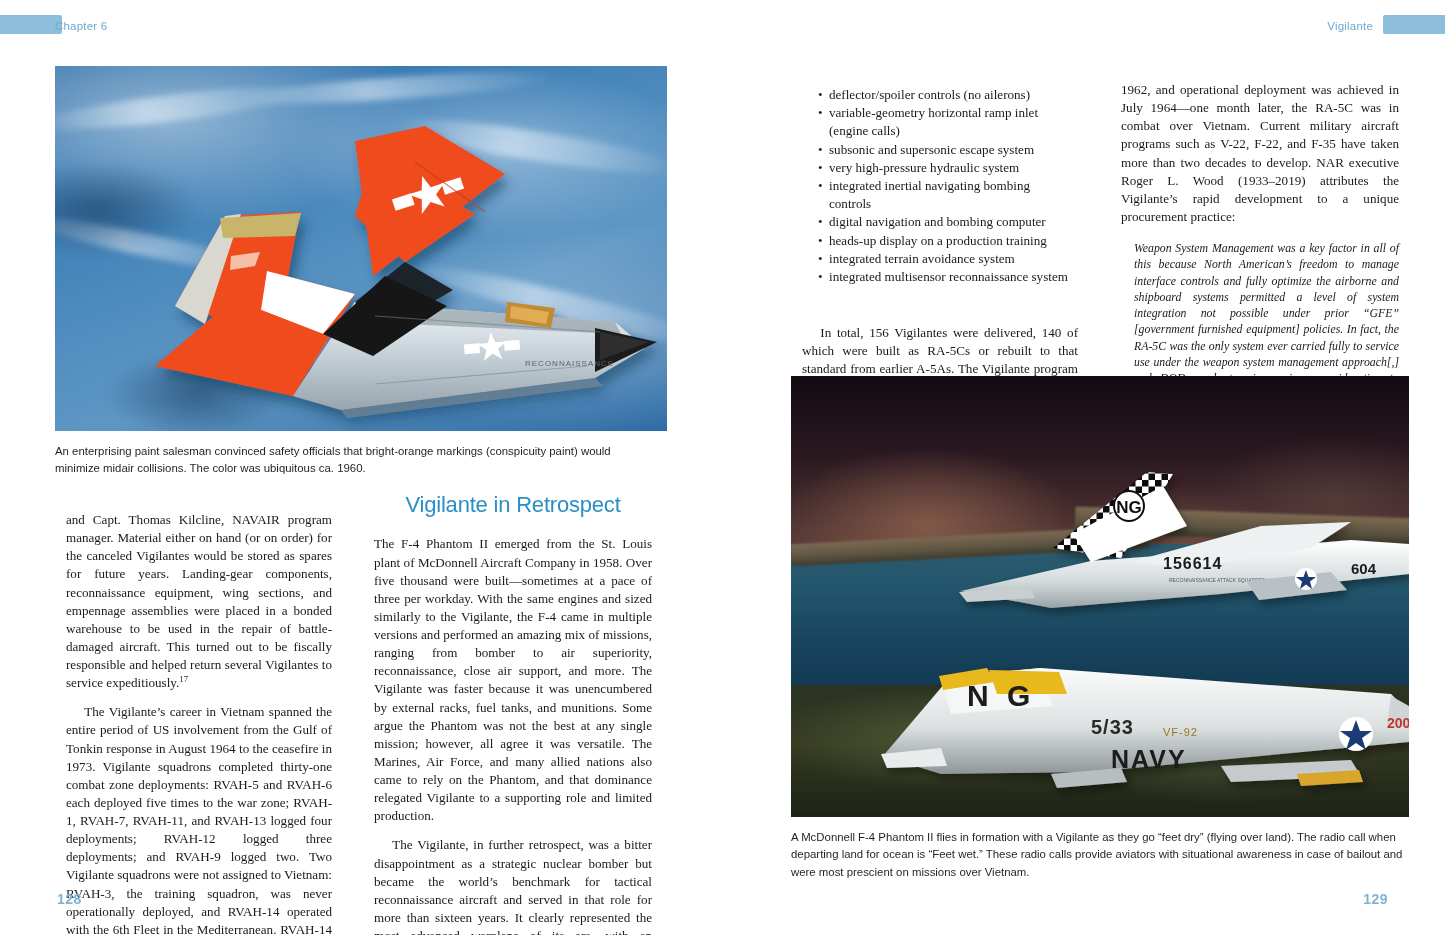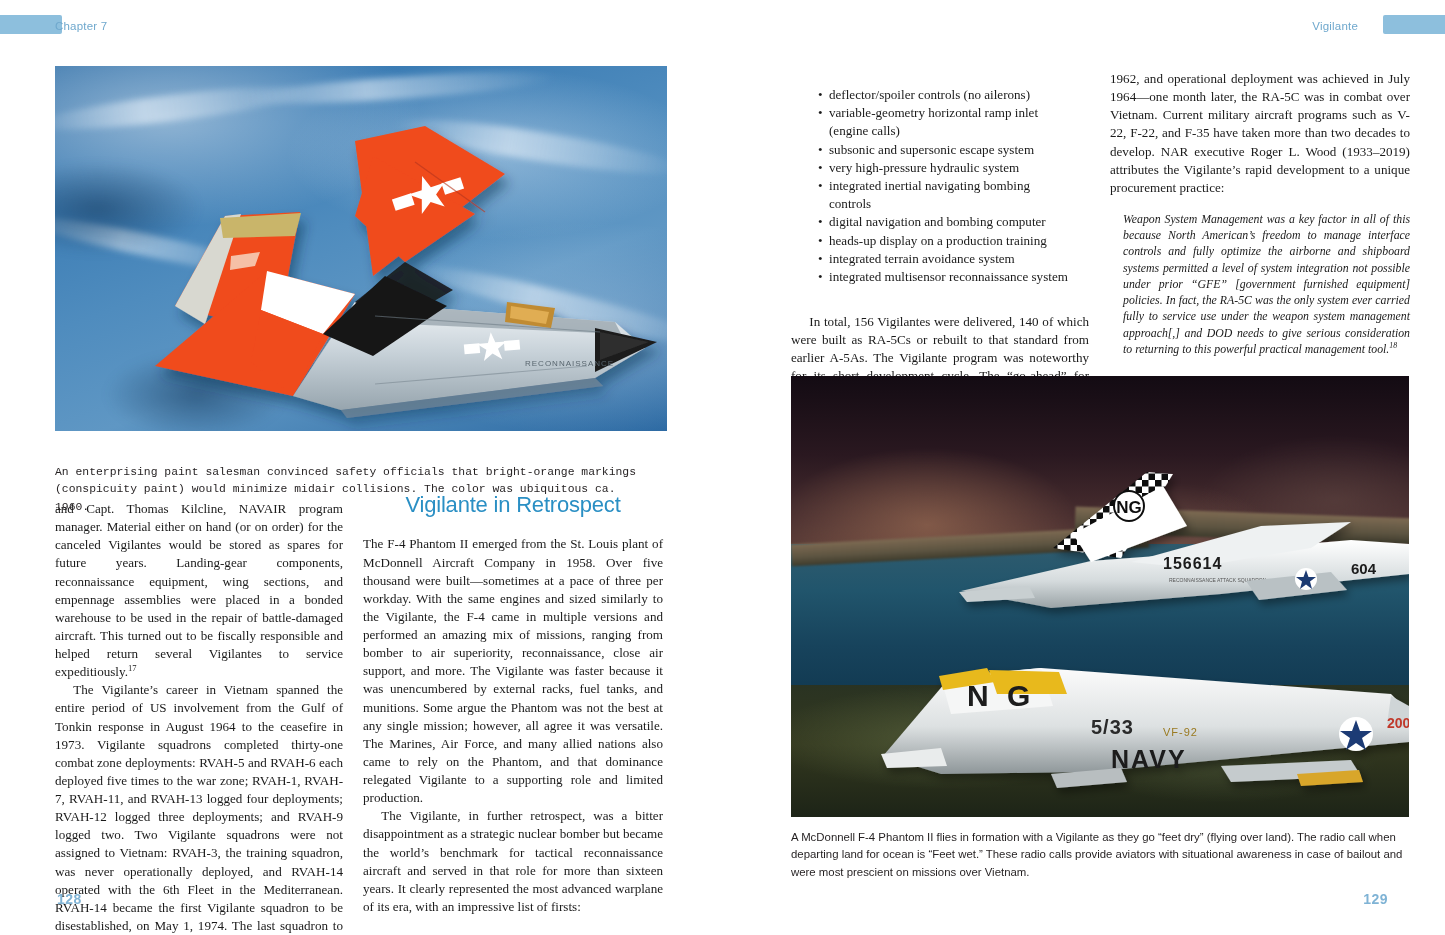--- a/index.html
+++ b/index.html
@@ -29,21 +29,21 @@
 
   .runhead {
     position: absolute;
     top: 20px;
     font-family: "Liberation Sans", sans-serif;
     font-size: 11.5px;
     color: #6fa8cd;
     letter-spacing: 0.2px;
   }
   .runhead-left  { left: 55px; }
-  .runhead-right { right: 87px; margin-left: 36px; }
+  .runhead-right { right: 72px; margin-left: 36px; }
 
   
   .folio {
     position: absolute;
     bottom: 28px;
     font-family: "Liberation Sans", sans-serif;
     font-weight: bold;
     font-size: 14px;
     color: #7fb3d5;
     letter-spacing: 0.5px;
@@ -112,34 +112,34 @@
 
   
   .caption {
     position: absolute;
     font-family: "Liberation Sans", sans-serif;
     font-size: 11.4px;
     line-height: 1.52;
     color: #231f20;
     text-align: left;
   }
-  .caption-1 { left: 55px;  top: 464px; width: 600px; font-family: Liberation Mono, monospace; }
+  .caption-1 { left: 55px;  top: 443px; width: 600px; }
   .caption-2 { left: 791px; top: 829px; width: 620px; }
 
   
   .col {
     position: absolute;
     font-family: "Liberation Serif", serif;
     font-size: 13.1px;
     line-height: 1.385;
     color: #1a1a1a;
     text-align: justify;
     -webkit-hyphens: auto; hyphens: auto;
   }
-  .col p { margin: 0; text-indent: 1.4em; }
+  .col p { margin: 11px; text-indent: 1.4em; }
   .col p.noindent { text-indent: 0; }
 
   .col-L1 { left: 55px;  top: 500px; width: 288px; }
   .col-L2 { left: 363px; top: 490px; width: 300px; }
   .col-R1 { left: 791px; top: 70px;  width: 298px; }
   .col-R2 { left: 1110px;top: 70px;  width: 300px; }
 
   h2.section-title {
     font-family: "Liberation Sans", sans-serif;
     font-size: 22px;
@@ -182,21 +182,21 @@
   sup { font-size: 0.66em; vertical-align: super; line-height: 0; }
   .bullet-gap { height: 13px; }
   .para-gap { height: 11px; }
 </style>
 </head>
 <body>
 
 <div class="spread">
 
   <div class="tab-blue tab-left"></div>
-  <div class="runhead runhead-left">Chapter 7</div>
+  <div class="runhead runhead-left">Chapter 6</div>
 
   <div class="tab-blue tab-right"></div>
   <div class="runhead runhead-right">Vigilante</div>
 
   <div class="photo photo-1">
     <div class="ph1-sky"></div>
     <div class="ph1-streak" style="left:-4%;top:8%;width:46%;height:7%;transform:rotate(-7deg);"></div>
     <div class="ph1-streak" style="left:30%;top:3%;width:52%;height:6%;transform:rotate(-4deg);"></div>
     <div class="ph1-streak" style="left:55%;top:18%;width:48%;height:8%;transform:rotate(9deg);"></div>
     <div class="ph1-streak" style="left:-6%;top:46%;width:42%;height:6%;transform:rotate(12deg);"></div>

